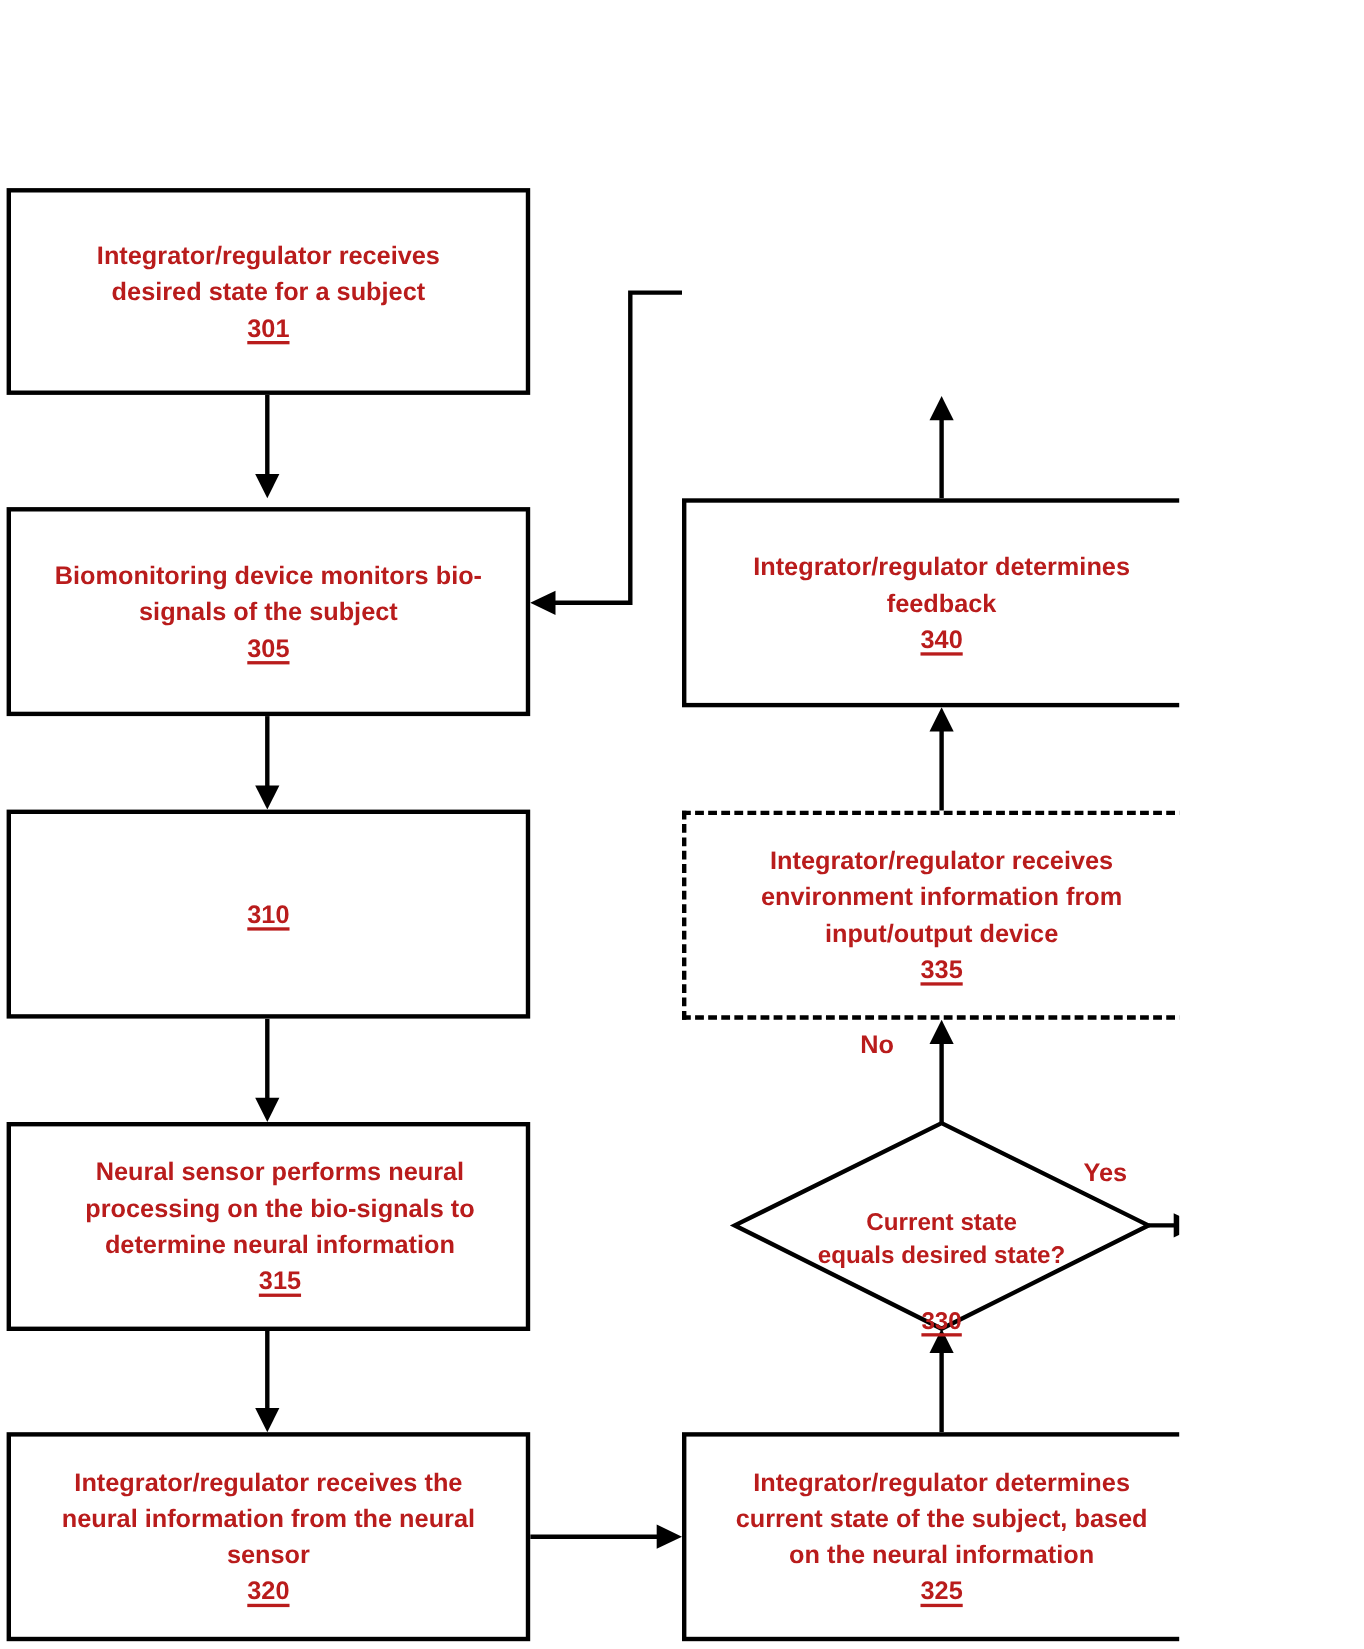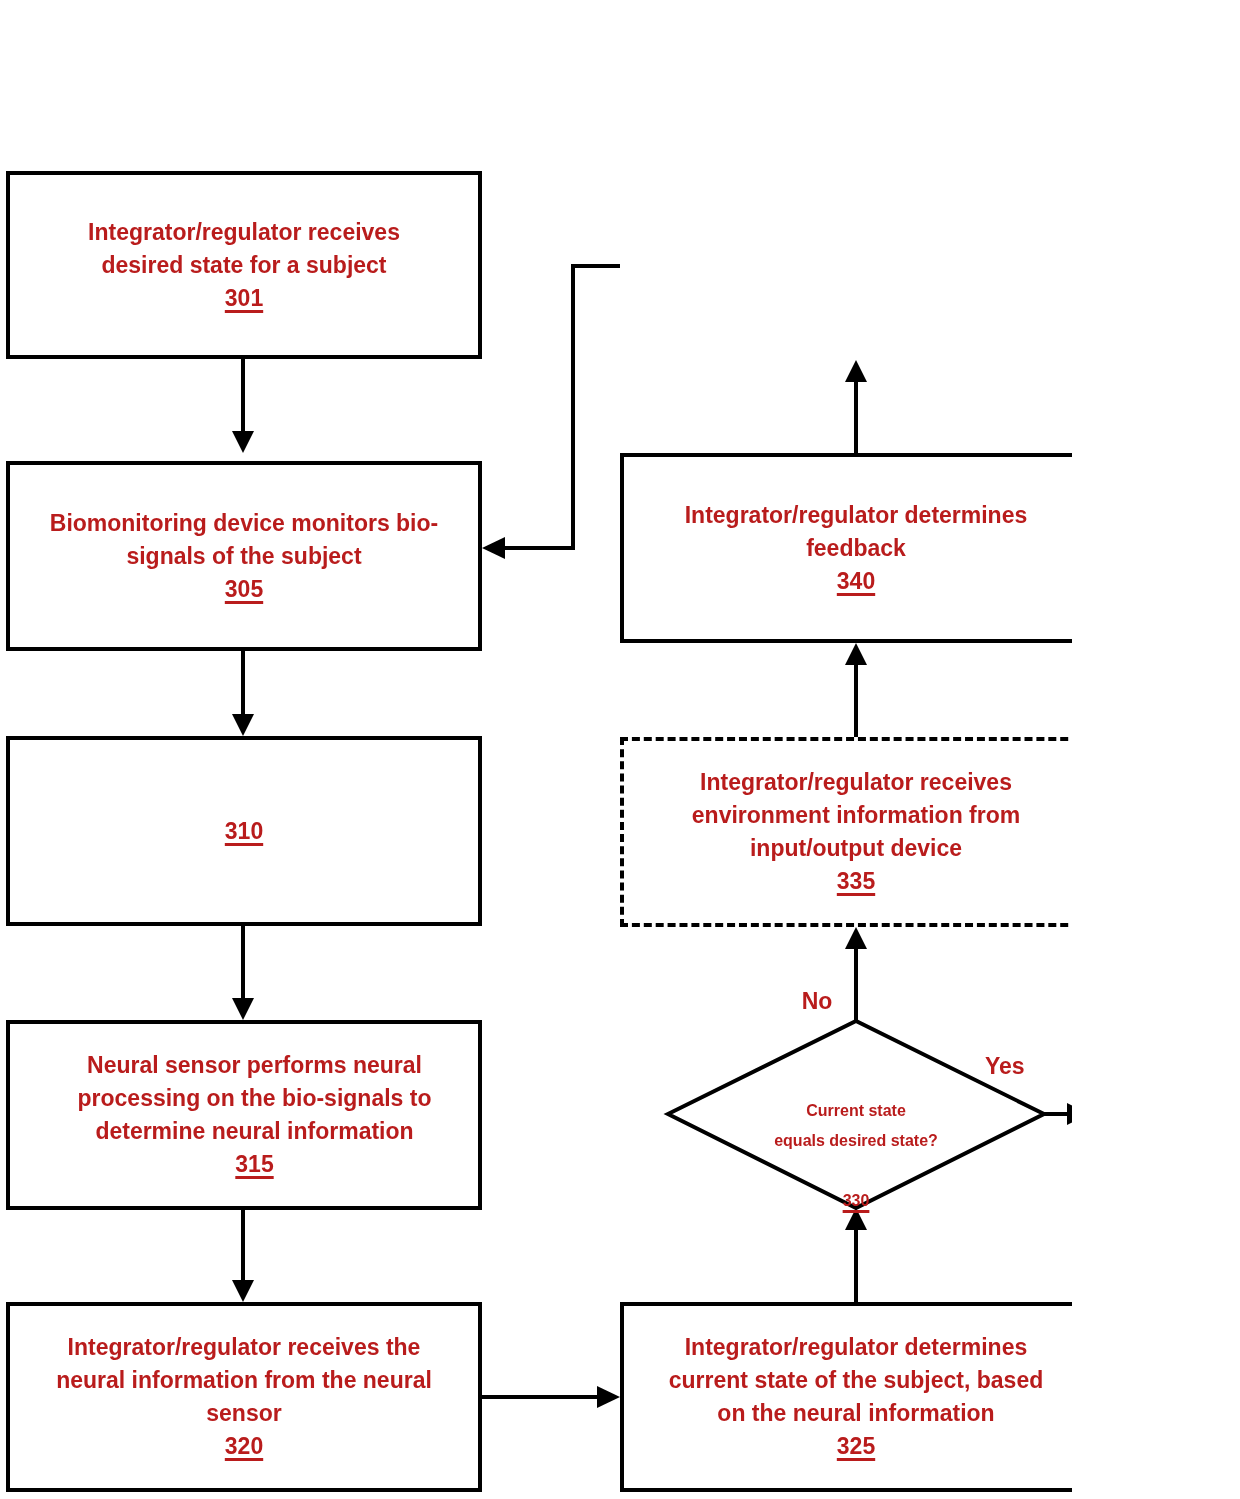--- a/index.html
+++ b/index.html
@@ -38,21 +38,21 @@
     text-decoration-thickness:2.5px;
     text-underline-offset:4px;
   }
   .node-label {
     position:absolute;
     z-index:3;
     text-align:center;
     font-weight:bold;
     white-space:pre-line;
   }
-  .diamond-label { font-size:16px; line-height:30px; }
+  .diamond-label { font-size:22px; line-height:30px; }
   .end-label { font-size:28px; line-height:34px; }
   .branch-label {
     position:absolute; z-index:3;
     font-weight:bold; font-size:23px;
   }
   .fig-num {
     position:absolute; z-index:3;
     font-weight:bold; font-size:26px;
   }
   
@@ -60,21 +60,21 @@
   #b305 { left:6px;  top:461px;  width:476px; height:190px; }
   #b310 { left:6px;  top:736px;  width:476px; height:190px; }
   #b315 { left:6px;  top:1020px; width:476px; height:190px;padding-left:39px; }
   #b320 { left:6px;  top:1302px; width:476px; height:190px;text-align:center; }
   #b345 { left:620px; top:172px;  width:472px; height:188px; }
   #b340 { left:620px; top:453px;  width:472px; height:190px; }
   #b335 { left:620px; top:737px;  width:472px; height:190px; }
   #b325 { left:620px; top:1302px; width:472px; height:190px; }
   #t330 { left:668px;  top:1066px; width:376px; }
   #t390 { left:1090px; top:1078px; width:143px; }
-  #lbl-no  { left:782px;  top:988px;  width:70px; text-align:center; }
+  #lbl-no  { left:782px;  top:936px;  width:70px; }
   #lbl-yes { left:985px;  top:1053px; width:70px; text-align:left; }
   #fig300  { left:1096px; top:0px;    width:70px; text-align:center; }
 </style>
 </head>
 <body>
 
 <div class="canvas">
 
   <svg class="connectors" viewBox="0 0 1240 1499" xmlns="http://www.w3.org/2000/svg">
     <g stroke="#000" stroke-width="4" fill="none">

